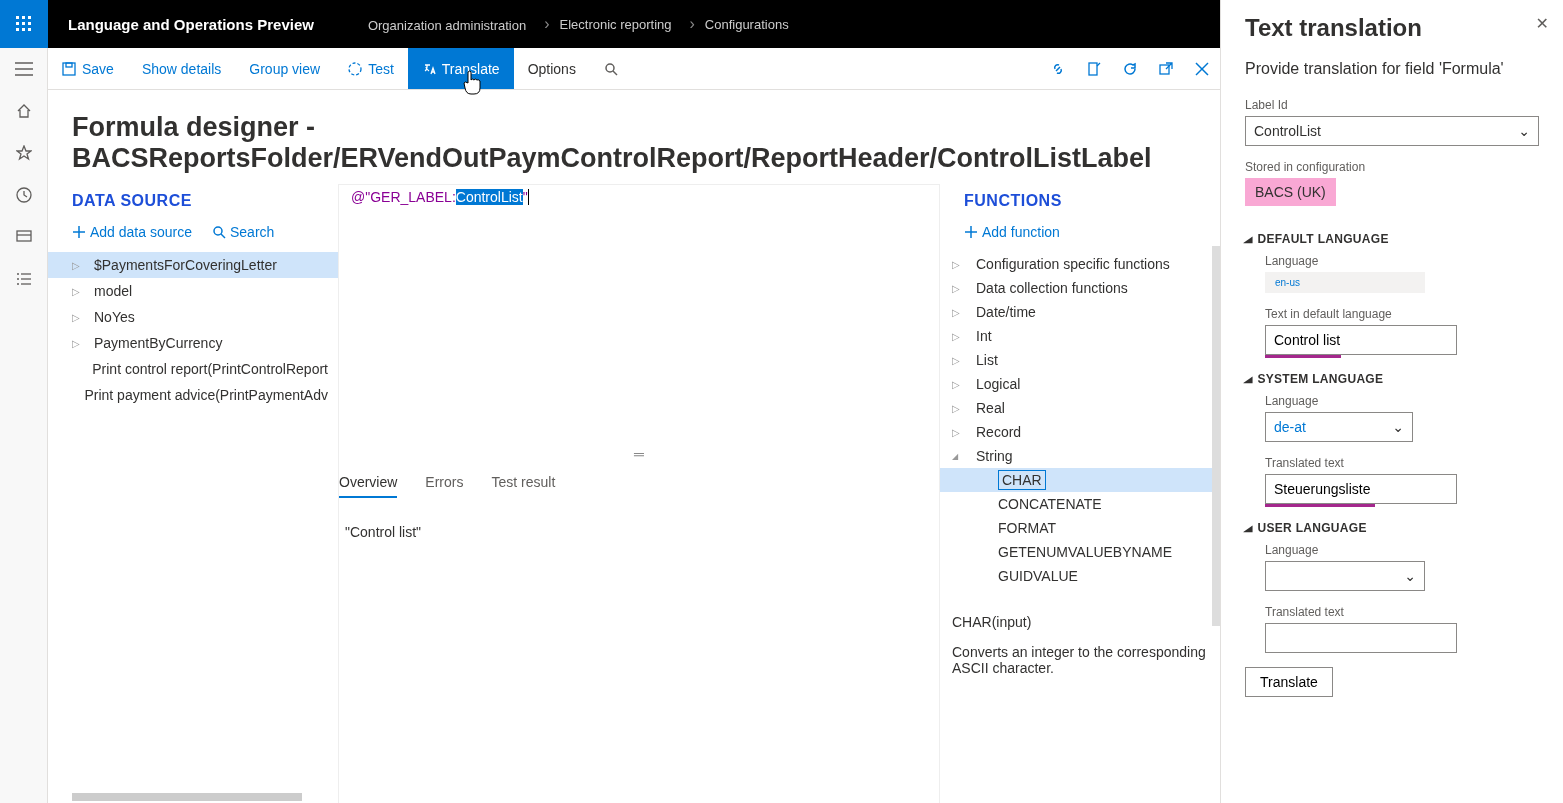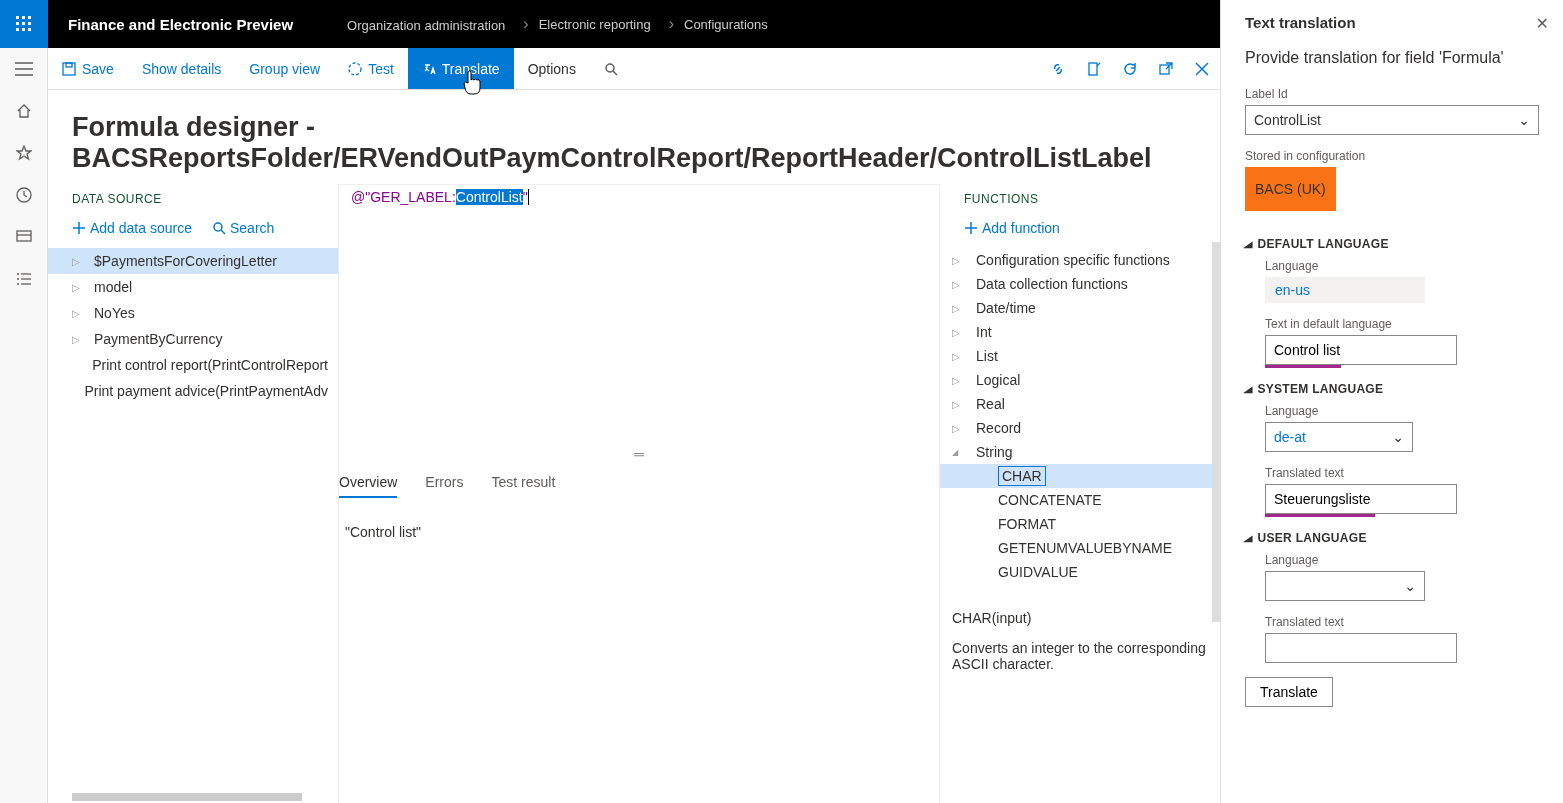--- a/index.html
+++ b/index.html
@@ -30,21 +30,21 @@
 .action-right { margin-left: auto; display: flex; align-items: center; }
 .action-icon { width: 36px; display: flex; align-items: center; justify-content: center; color: #0078d4; }
 
 
 .main { position: absolute; top: 90px; left: 48px; right: 343px; bottom: 0; background: #fbfbfb; }
 .page-title { font-size: 27px; font-weight: 600; padding: 22px 24px 10px; background: #fff; }
 
 .three-cols { display: flex; height: calc(100% - 80px); }
 
 .col { display: flex; flex-direction: column; background: #fff; }
-.col-header { font-size: 12px; font-weight: 400; letter-spacing: .5px; padding: 8px 24px; color: #14532d; }
+.col-header { font-size: 16px; font-weight: 700; letter-spacing: .5px; padding: 8px 24px; color: #1d4ed8; }
 .col-toolbar { padding: 6px 24px; display: flex; gap: 20px; }
 .col-link { color: #0078d4; font-size: 14px; display: flex; align-items: center; cursor: pointer; }
 .col-link svg { margin-right: 4px; }
 
 
 .ds-col { width: 290px; }
 .tree { padding-top: 6px; }
 .tree-row { display: flex; align-items: center; padding: 5px 10px 5px 24px; font-size: 14px; color: #323130; white-space: nowrap; overflow: hidden; text-overflow: ellipsis; }
 .tree-row.selected { background: #cfe4fa; }
 .tree-arrow { width: 14px; display: inline-block; color: #999; font-size: 10px; margin-right: 8px; }
@@ -72,28 +72,28 @@
 .fn-child { padding-left: 58px; padding-top:4px; padding-bottom:4px; font-size:14px;}
 .fn-child.sel { background:#cfe4fa; }
 .fn-child.sel span { border:1px solid #0078d4; padding:1px 3px;}
 .fn-help { padding: 20px 12px 0; font-size:14px;}
 .fn-help-desc { padding: 14px 12px; font-size:14px; color:#323130;}
 .fn-scroll { position:absolute; right:0; top:0; width:8px; height:380px; background:#ddd;}
 
 
 .right-panel { position: absolute; right: 0; top: 0; width: 343px; height: 100%; border-left: 1px solid #e1dfdd; background: #fff; padding: 14px 24px; overflow:auto;}
 .rp-close { position:absolute; right:14px; top:14px; font-size:16px; color:#605e5c; cursor:pointer;}
-.rp-title { font-size: 15px; font-weight: 600; margin-bottom: 18px; }
+.rp-title { font-size: 24px; font-weight: 600; margin-bottom: 18px; }
 .rp-sub { font-size: 16px; margin-bottom: 20px; }
 .field-label { font-size: 12px; color: #605e5c; margin-bottom: 4px; }
 .dropdown { border:1px solid #8a8886; height:30px; display:flex; align-items:center; justify-content:space-between; padding:0 8px; font-size:14px; margin-bottom:14px;}
-.readonly { background:#f97316; border:none; padding:14px 10px; font-size:14px; margin-bottom:18px; display:inline-block;}
+.readonly { background:#f9a8d4; border:none; padding:6px 10px; font-size:14px; margin-bottom:18px; display:inline-block;}
 .section-hdr { display:flex; align-items:center; font-size:12px; font-weight:600; letter-spacing:.3px; margin:8px 0;}
 .section-hdr::before { content:"◢"; font-size:8px; margin-right:6px; transform:scaleX(1.4);}
-.link-val { color:#0078d4; background:#f3f2f1; display:inline-block; padding:5px 10px; font-size:14px; margin-bottom:14px; width:160px;}
+.link-val { color:#0078d4; background:#f3f2f1; display:inline-block; padding:5px 10px; font-size:10px; margin-bottom:14px; width:160px;}
 .textbox { border:1px solid #8a8886; height:30px; padding:0 8px; font-size:14px; width:192px; display:block;}
 .underline-accent { height:3px; background:#a4278d; width:76px; margin-top:0; margin-bottom:14px;}
 .underline-accent.wide { width:110px;}
 .btn-outline { border:1px solid #8a8886; background:#fff; padding:6px 14px; font-size:14px; margin-top:14px; cursor:pointer;}
 
 .bottom-scroll { position:absolute; bottom:2px; left:72px; height:8px; width:230px; background:#ccc;}
 
 .cursor-hand { position:absolute; top:70px; left:461px; pointer-events:none; font-size:22px;}
 
 svg { display:block; }
@@ -110,21 +110,21 @@
           <rect x="12" width="3" height="3"></rect>
           <rect y="6" width="3" height="3"></rect>
           <rect x="6" y="6" width="3" height="3"></rect>
           <rect x="12" y="6" width="3" height="3"></rect>
           <rect y="12" width="3" height="3"></rect>
           <rect x="6" y="12" width="3" height="3"></rect>
           <rect x="12" y="12" width="3" height="3"></rect>
         </g>
       </svg>
   </div>
-  <div class="app-title">Finance and Electronic Preview</div>
+  <div class="app-title">Language and Operations Preview</div>
   <div class="breadcrumb">
     <span>Organization administration</span>
     <span class="bc-sep">Electronic reporting</span>
     <span class="bc-sep">Configurations</span>
   </div>
   <div class="top-right">
     <div class="company">GBSI</div>
     <div class="top-icon">
         <svg width="16" height="16" viewBox="0 0 16 16" fill="none" stroke="#fff" stroke-width="1.5">
           <circle cx="7" cy="7" r="5"></circle>

